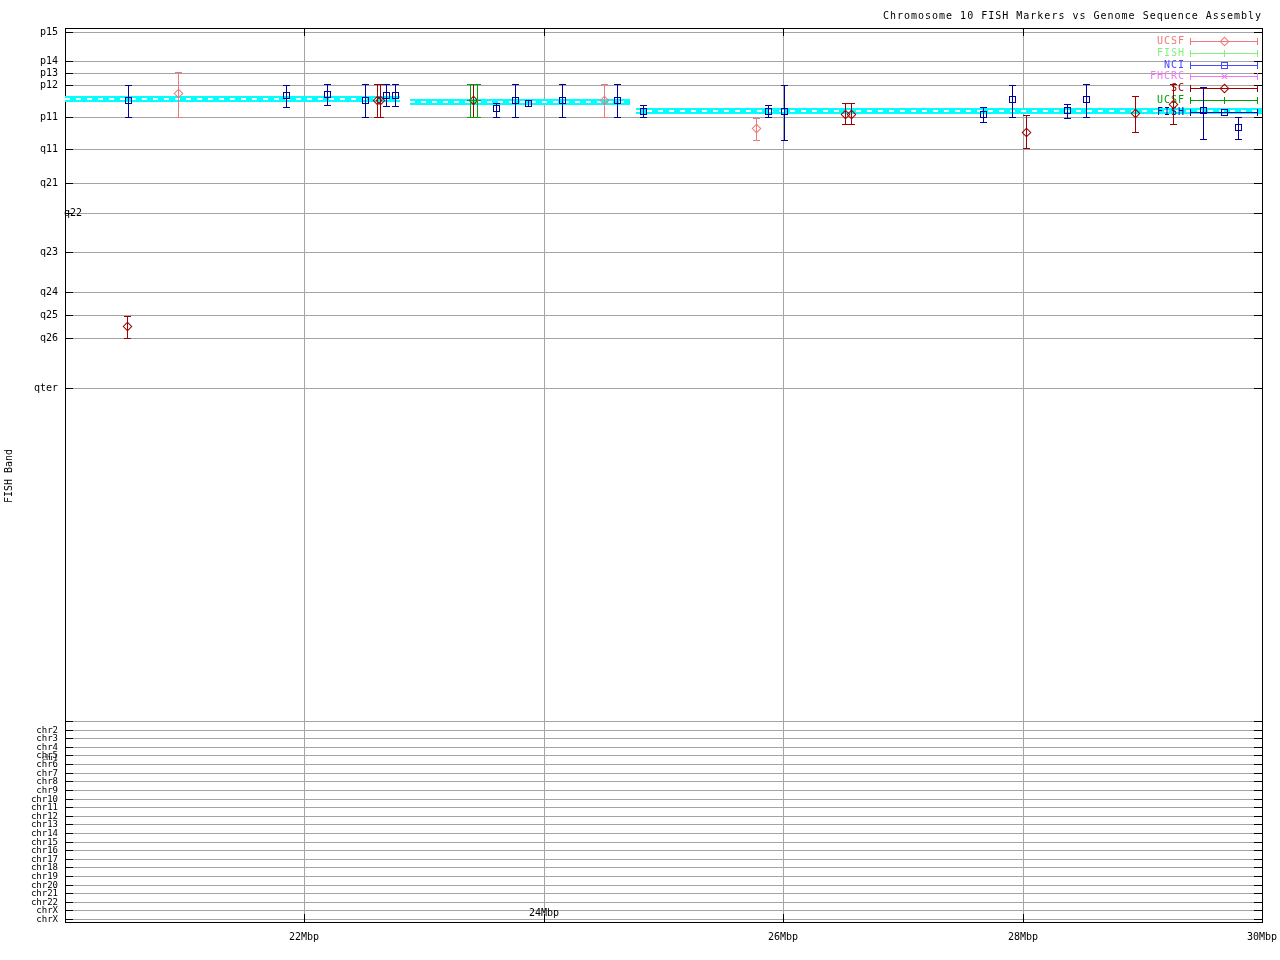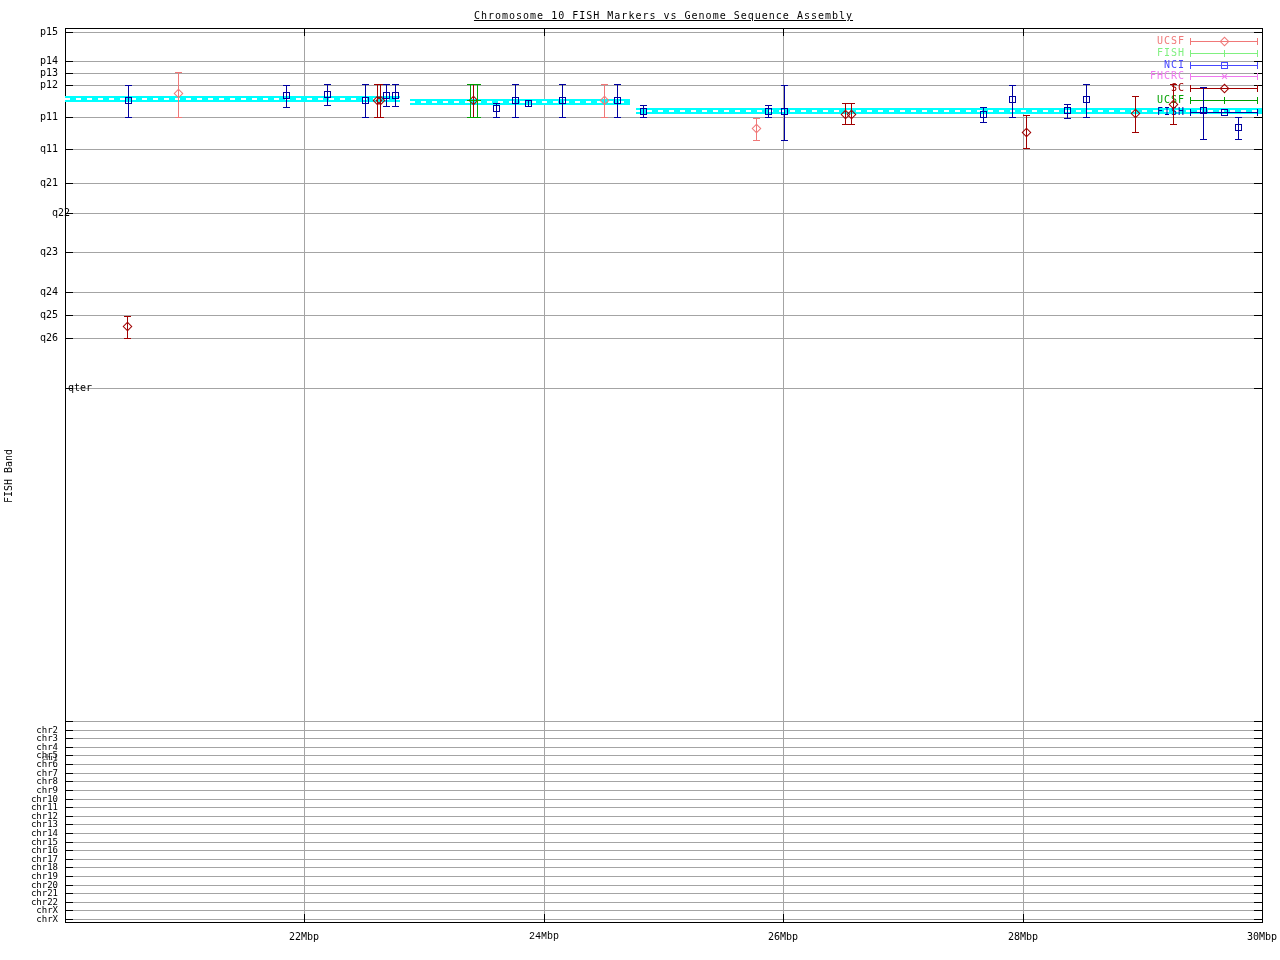--- a/index.html
+++ b/index.html
@@ -6,21 +6,21 @@
   #chart{position:relative;width:1280px;height:960px;background:#ffffff;
          font-family:"DejaVu Sans Mono","Liberation Mono",monospace;color:#000;overflow:hidden;}
   .abs{position:absolute;}
   #plot-border{position:absolute;border:1px solid #000;background:transparent;}
   .hgrid{position:absolute;height:1px;background:#a4a4a4;}
   .vgrid{position:absolute;width:1px;background:#a4a4a4;}
   .tick{position:absolute;background:#000;}
   .ylab{position:absolute;width:58px;text-align:right;font-size:10px;line-height:10px;white-space:nowrap;}
   .chrlab{position:absolute;width:58px;text-align:right;font-size:9px;line-height:9px;white-space:nowrap;}
   .xlab{position:absolute;width:80px;text-align:center;font-size:10px;line-height:10px;}
-  #title{position:absolute;text-align:center;font-size:10px;letter-spacing:1px;text-decoration:underline;}
+  #title{position:absolute;text-align:right;font-size:10px;letter-spacing:1px;}
   #xaxis-label{position:absolute;text-align:center;font-size:10px;letter-spacing:1px;}
   #yaxis-label{position:absolute;width:80px;height:12px;text-align:center;font-size:10px;
                transform:rotate(-90deg);}
   .band-seg{position:absolute;height:6px;}
   .band-seg::after{content:'';position:absolute;left:0;right:0;top:2px;height:2px;
     background:repeating-linear-gradient(90deg,#ffffff 0 5px,rgba(255,255,255,0) 5px 11px);}
   .ebar{position:absolute;width:1px;}
   .ecap{position:absolute;width:7px;height:1px;}
   .mk{position:absolute;}
   .mk-square{width:5px;height:5px;border:1px solid;background:transparent;}
@@ -65,41 +65,41 @@
       <div class="tick" style="left: 65px; top: 149px; width: 8px; height: 1px;"></div>
       <div class="tick" style="left: 1254px; top: 149px; width: 8px; height: 1px;"></div>
       <div class="ylab" style="left: 0px; top: 144px;">q11</div>
       <div class="hgrid" style="left: 65px; width: 1197px; top: 183px; background: rgb(164, 164, 164);"></div>
       <div class="tick" style="left: 65px; top: 183px; width: 8px; height: 1px;"></div>
       <div class="tick" style="left: 1254px; top: 183px; width: 8px; height: 1px;"></div>
       <div class="ylab" style="left: 0px; top: 178px;">q21</div>
       <div class="hgrid" style="left: 65px; width: 1197px; top: 213px; background: rgb(164, 164, 164);"></div>
       <div class="tick" style="left: 65px; top: 213px; width: 8px; height: 1px;"></div>
       <div class="tick" style="left: 1254px; top: 213px; width: 8px; height: 1px;"></div>
-      <div class="ylab" style="left: 0px; top: 208px; padding-left: 12px;">q22</div>
+      <div class="ylab" style="left: 12px; top: 208px; padding-left: 12px;">q22</div>
       <div class="hgrid" style="left: 65px; width: 1197px; top: 252px; background: rgb(164, 164, 164);"></div>
       <div class="tick" style="left: 65px; top: 252px; width: 8px; height: 1px;"></div>
       <div class="tick" style="left: 1254px; top: 252px; width: 8px; height: 1px;"></div>
       <div class="ylab" style="left: 0px; top: 247px;">q23</div>
       <div class="hgrid" style="left: 65px; width: 1197px; top: 292px; background: rgb(164, 164, 164);"></div>
       <div class="tick" style="left: 65px; top: 292px; width: 8px; height: 1px;"></div>
       <div class="tick" style="left: 1254px; top: 292px; width: 8px; height: 1px;"></div>
       <div class="ylab" style="left: 0px; top: 287px;">q24</div>
       <div class="hgrid" style="left: 65px; width: 1197px; top: 315px; background: rgb(164, 164, 164);"></div>
       <div class="tick" style="left: 65px; top: 315px; width: 8px; height: 1px;"></div>
       <div class="tick" style="left: 1254px; top: 315px; width: 8px; height: 1px;"></div>
       <div class="ylab" style="left: 0px; top: 310px;">q25</div>
       <div class="hgrid" style="left: 65px; width: 1197px; top: 338px; background: rgb(164, 164, 164);"></div>
       <div class="tick" style="left: 65px; top: 338px; width: 8px; height: 1px;"></div>
       <div class="tick" style="left: 1254px; top: 338px; width: 8px; height: 1px;"></div>
       <div class="ylab" style="left: 0px; top: 333px;">q26</div>
       <div class="hgrid" style="left: 65px; width: 1197px; top: 388px; background: rgb(164, 164, 164);"></div>
       <div class="tick" style="left: 65px; top: 388px; width: 8px; height: 1px;"></div>
       <div class="tick" style="left: 1254px; top: 388px; width: 8px; height: 1px;"></div>
-      <div class="ylab" style="left: 0px; top: 383px; padding-left: 34px;">qter</div>
+      <div class="ylab" style="left: 0px; top: 383px;">qter</div>
       <div class="hgrid" style="left: 65px; width: 1197px; top: 721px; background: rgb(164, 164, 164);"></div>
       <div class="tick" style="left: 65px; top: 721px; width: 8px; height: 1px;"></div>
       <div class="tick" style="left: 1254px; top: 721px; width: 8px; height: 1px;"></div>
       <div class="chrlab" style="left: 0px; top: 753px; font-family: Liberation Serif, serif;">chr1</div>
       <div class="hgrid" style="left: 65px; width: 1197px; top: 730px; background: rgb(164, 164, 164);"></div>
       <div class="tick" style="left: 65px; top: 730px; width: 8px; height: 1px;"></div>
       <div class="tick" style="left: 1254px; top: 730px; width: 8px; height: 1px;"></div>
       <div class="chrlab" style="left: 0px; top: 726px;">chr2</div>
       <div class="hgrid" style="left: 65px; width: 1197px; top: 738px; background: rgb(164, 164, 164);"></div>
       <div class="tick" style="left: 65px; top: 738px; width: 8px; height: 1px;"></div>
@@ -189,21 +189,21 @@
       <div class="tick" style="left: 65px; top: 919px; width: 8px; height: 1px;"></div>
       <div class="tick" style="left: 1254px; top: 919px; width: 8px; height: 1px;"></div>
       <div class="chrlab" style="left: 0px; top: 915px;">chrX</div>
       <div class="vgrid" style="top: 28px; height: 894px; left: 304px; background: rgb(164, 164, 164);"></div>
       <div class="tick" style="left: 304px; top: 914px; width: 1px; height: 8px;"></div>
       <div class="tick" style="left: 304px; top: 28px; width: 1px; height: 8px;"></div>
       <div class="xlab" style="left: 264px; top: 932px;">22Mbp</div>
       <div class="vgrid" style="top: 28px; height: 894px; left: 544px; background: rgb(164, 164, 164);"></div>
       <div class="tick" style="left: 544px; top: 914px; width: 1px; height: 8px;"></div>
       <div class="tick" style="left: 544px; top: 28px; width: 1px; height: 8px;"></div>
-      <div class="xlab" style="left: 504px; top: 932px; font-family: Liberation Mono, monospace;">24Mbp</div>
+      <div class="xlab" style="left: 504px; top: 908px;">24Mbp</div>
       <div class="vgrid" style="top: 28px; height: 894px; left: 783px; background: rgb(164, 164, 164);"></div>
       <div class="tick" style="left: 783px; top: 914px; width: 1px; height: 8px;"></div>
       <div class="tick" style="left: 783px; top: 28px; width: 1px; height: 8px;"></div>
       <div class="xlab" style="left: 743px; top: 932px;">26Mbp</div>
       <div class="vgrid" style="top: 28px; height: 894px; left: 1023px; background: rgb(164, 164, 164);"></div>
       <div class="tick" style="left: 1023px; top: 914px; width: 1px; height: 8px;"></div>
       <div class="tick" style="left: 1023px; top: 28px; width: 1px; height: 8px;"></div>
       <div class="xlab" style="left: 983px; top: 932px;">28Mbp</div>
       <div class="tick" style="left: 1262px; top: 914px; width: 1px; height: 8px;"></div>
       <div class="tick" style="left: 1262px; top: 28px; width: 1px; height: 8px;"></div>

